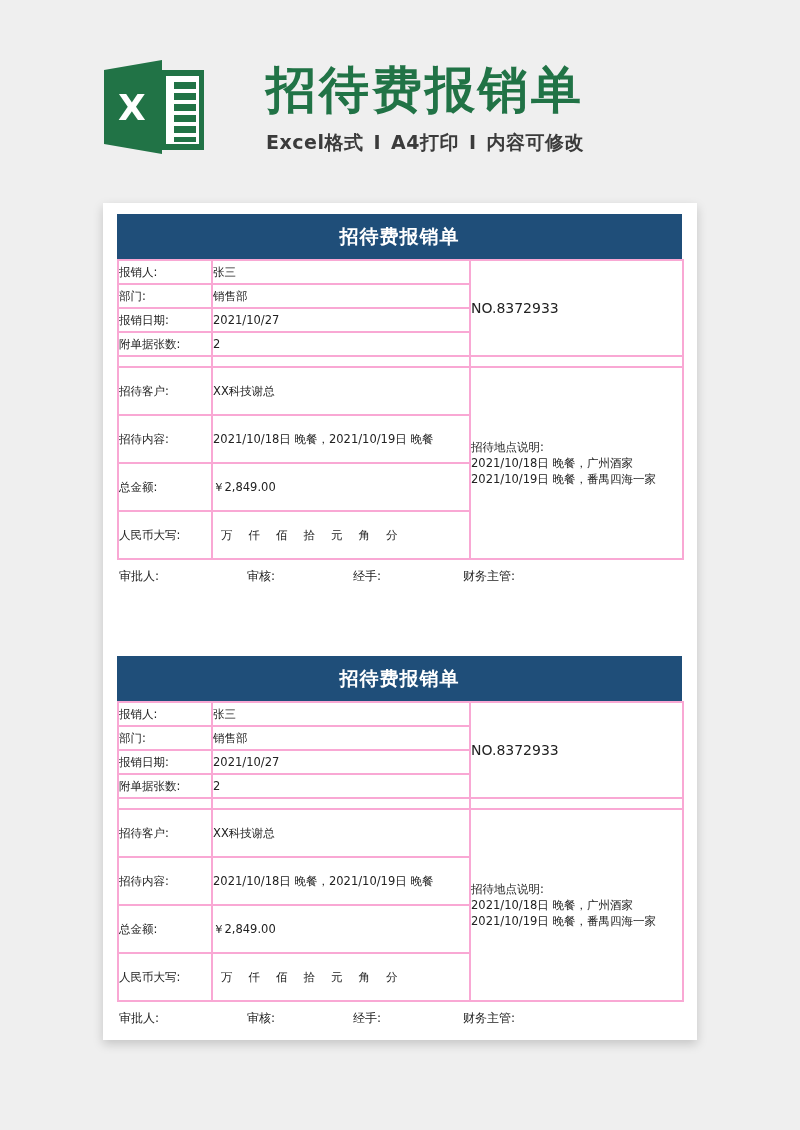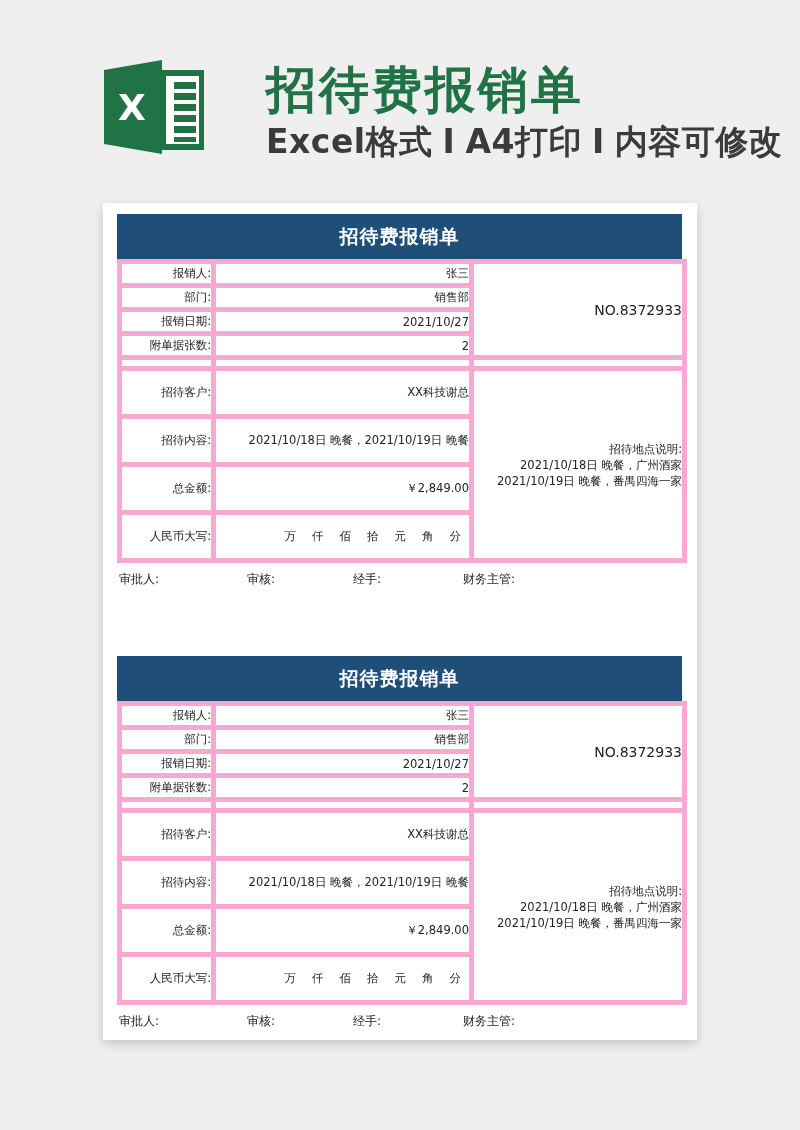--- a/index.html
+++ b/index.html
@@ -13,21 +13,21 @@
   }
   .banner { position: absolute; left: 0; top: 0; width: 800px; height: 200px; }
   .logo { position: absolute; left: 104px; top: 60px; width: 100px; height: 94px; }
   .banner-title {
     position: absolute; left: 266px; top: 60px;
     font-size: 50px; font-weight: bold; color: #217346;
     letter-spacing: 3px; line-height: 60px;
   }
   .banner-sub {
     position: absolute; left: 266px; top: 126px;
-    font-size: 33px; font-weight: bold; color: #3b3b3b;
+    font-size: 19px; font-weight: bold; color: #3b3b3b;
     line-height: 32px; letter-spacing: 0.5px;
   }
   .banner-sub .sep { display: inline-block; margin: 0 10px; }
 
   .card {
     position: absolute; left: 103px; top: 203px; width: 594px; height: 837px;
     background: #ffffff;
     box-shadow: 0 4px 10px rgba(0,0,0,0.18);
   }
   .form {
@@ -40,21 +40,21 @@
     height: 45px; background: #1f4e79; color: #fff;
     font-size: 19px; font-weight: bold;
     display: flex; align-items: center; justify-content: center;
     letter-spacing: 1px;
   }
   table.grid {
     width: 565px; border-collapse: collapse; table-layout: fixed;
     font-size: 11.5px; color: #222;
   }
   table.grid td {
-    border: 5px solid #f9a8d4; text-align: right; vertical-align: middle;
+    border: 2px solid #f9a8d4; text-align: left; vertical-align: middle;
     padding: 0; overflow: hidden; white-space: nowrap;
   }
   col.c1 { width: 94px; }
   col.c2 { width: 258px; }
   col.c3 { width: 213px; }
   tr.small td { height: 24px; }
   tr.sep td { height: 11px; }
   tr.big td { height: 48px; }
   td.nocell { font-size: 14px; margin-top: 16px; }
   td.loc { line-height: 16px; white-space: normal; margin-top: 24px; }

